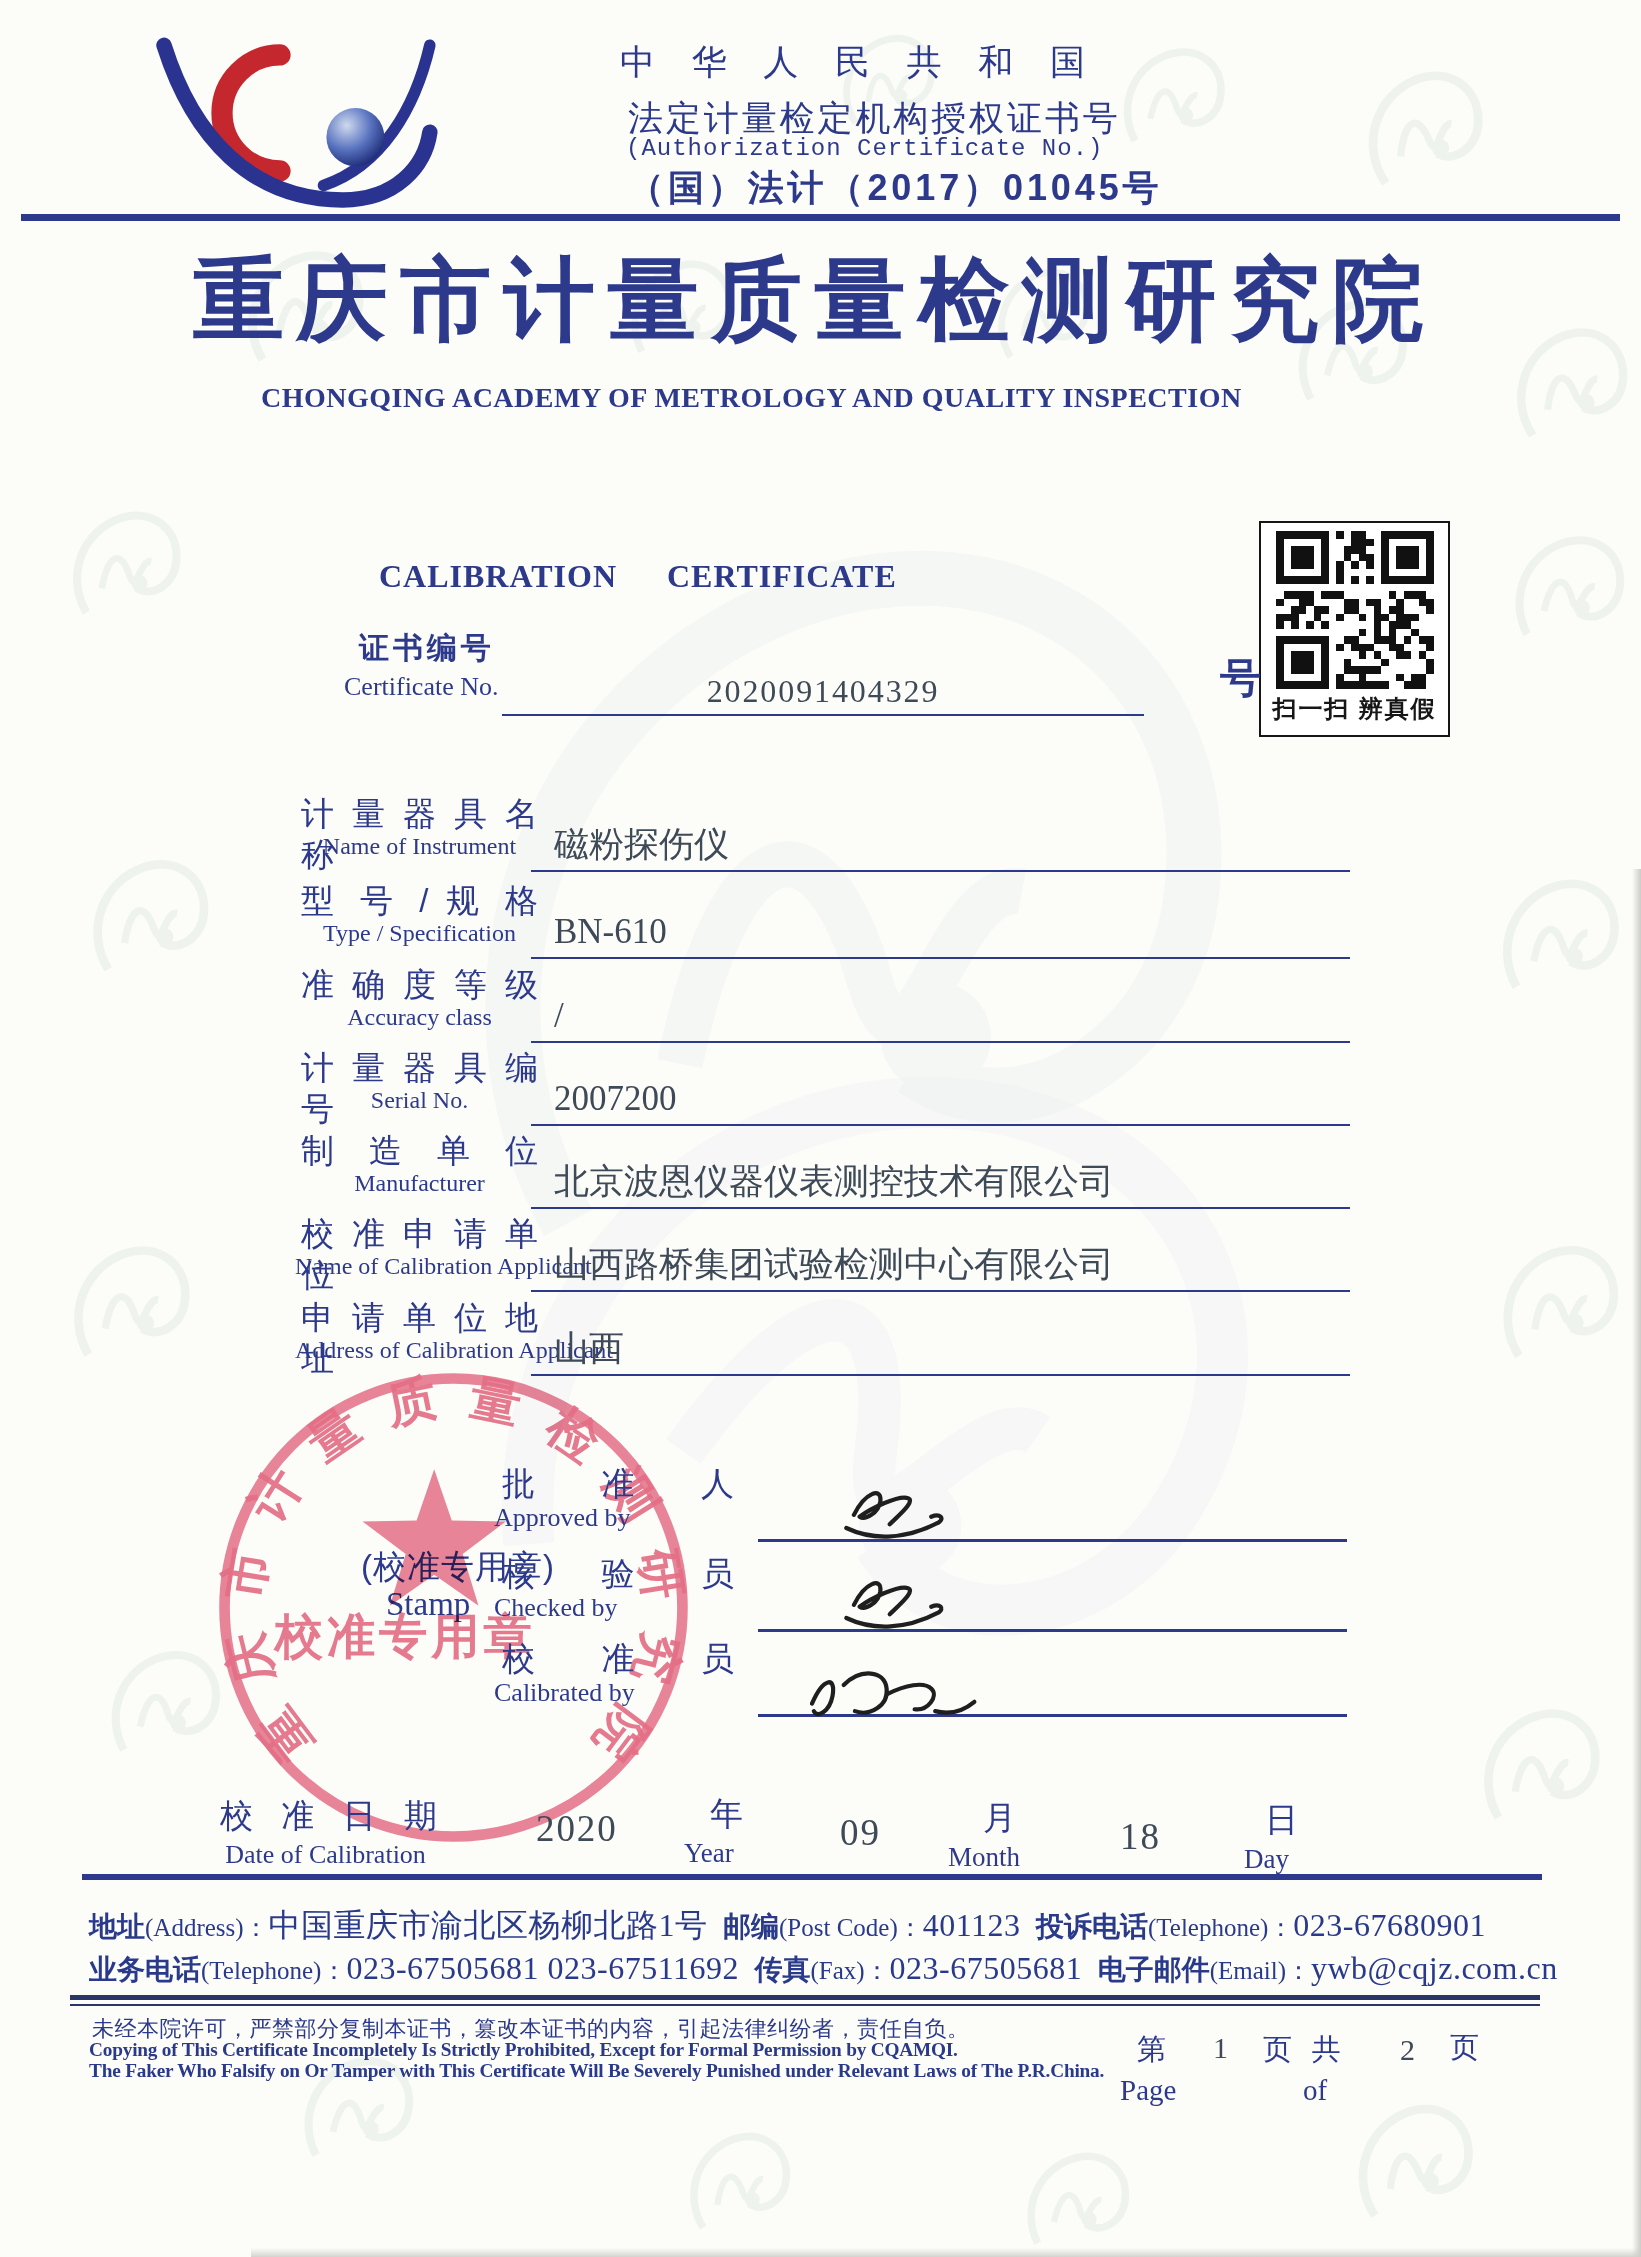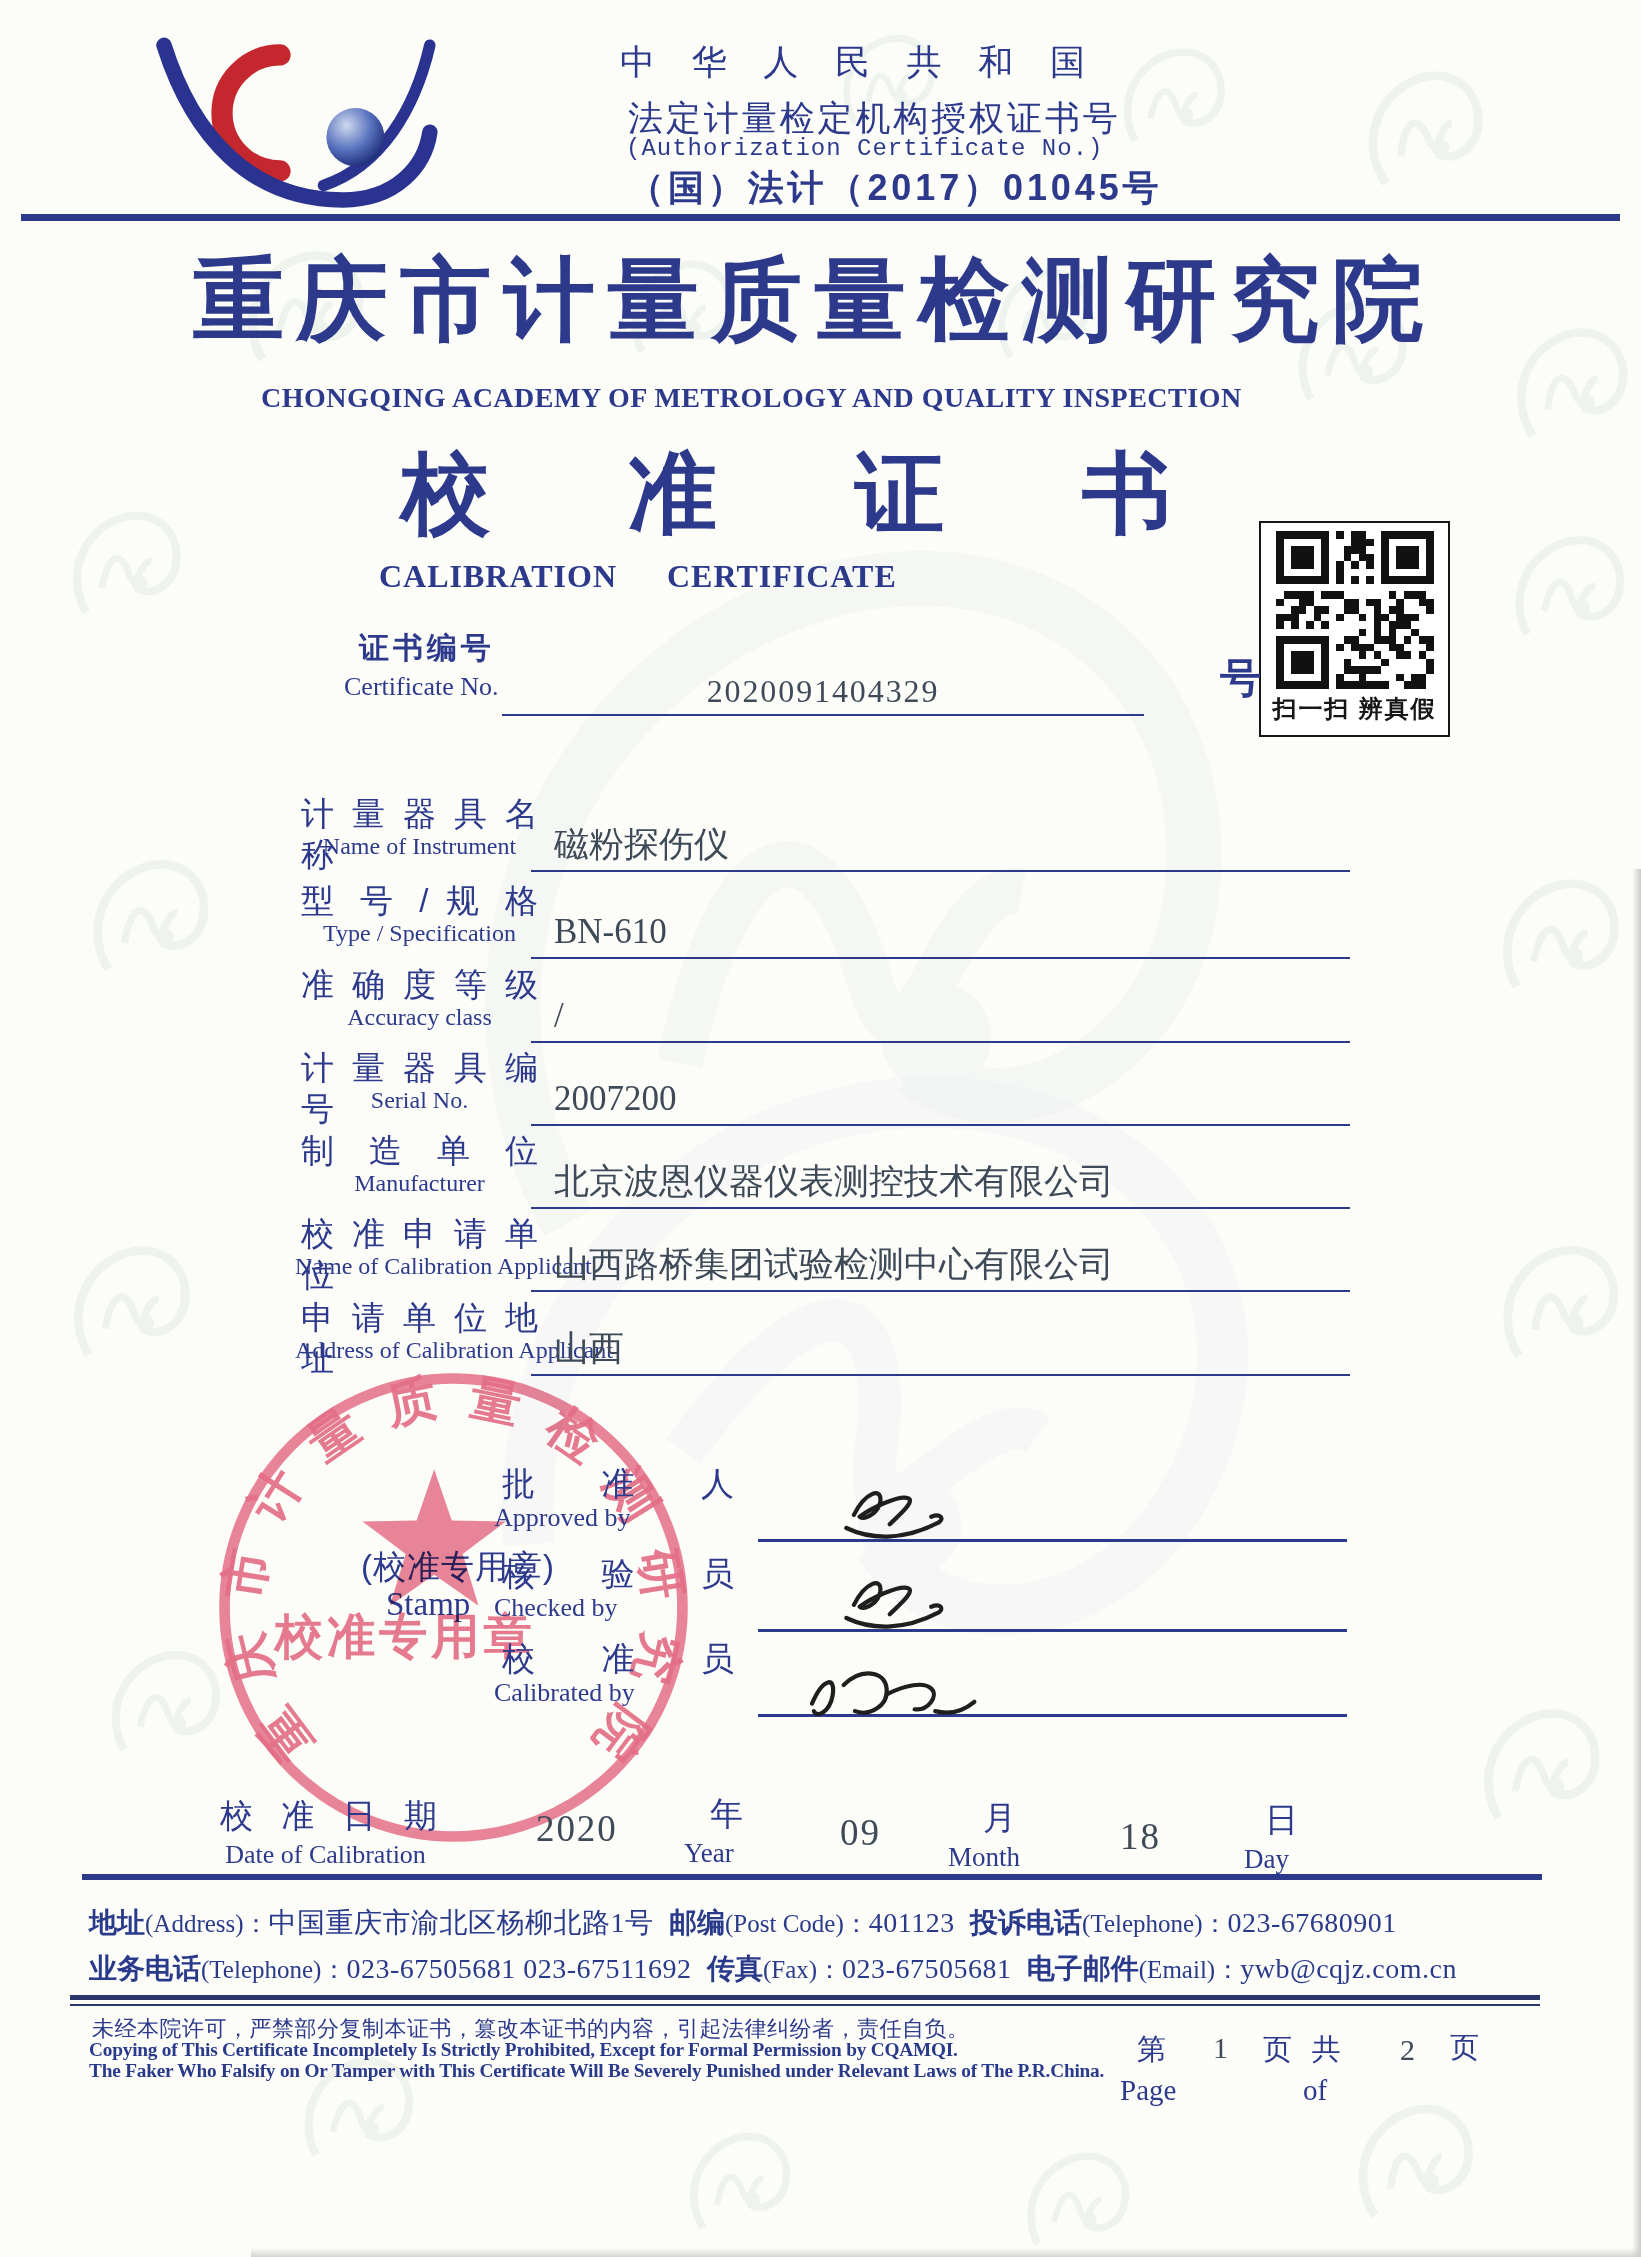--- a/index.html
+++ b/index.html
@@ -66,21 +66,21 @@
   .d-en{left:183px;top:1840px;width:285px;text-align:center;font-size:26px;white-space:nowrap;}
   .d-num{font-size:37px;letter-spacing:1.9px;}
   .d-unit{font-size:33px;font-weight:500;}
   .d-unit-en{font-size:27px;}
 
   
   .foot-rule{left:82px;top:1874px;width:1460px;height:5.8px;background:#2d3a8c;}
   .foot-line{left:89px;width:1506px;white-space:nowrap;color:#2a3a8a;}
   .fzh{font-size:28px;font-weight:600;}
   .fen{font-family:"Liberation Serif",serif;font-size:25px;}
-  .fval{font-family:"Liberation Serif",serif;font-size:28px;letter-spacing:0.5px;margin-right:15.4px;}
+  .fval{font-family:"Liberation Serif",serif;font-size:32px;letter-spacing:0.5px;margin-right:15.4px;}
   .foot-rule2a{left:70px;top:1995px;width:1470px;height:4.8px;background:#2a3568;}
   .foot-rule2b{left:70px;top:2004px;width:1470px;height:1.9px;background:#2a3568;}
   .notice-zh{left:92px;top:2014px;font-size:22px;font-weight:500;letter-spacing:0.5px;}
   .notice-en{font-family:"Liberation Serif",serif;font-weight:700;font-size:19.3px;letter-spacing:-0.2px;color:#2a3a8a;}
   .pg-zh{font-size:29px;font-weight:500;}
   .pg-num{font-family:"Liberation Serif",serif;font-size:30px;}
   .pg-en{font-family:"Liberation Serif",serif;font-size:29px;}
 
   .scan-edge-right{left:1632px;top:869px;width:9.7px;height:1388px;background:linear-gradient(90deg,rgba(0,0,0,0),#c6c6c2);}
   .scan-edge-bottom{left:251px;top:2248px;width:1390px;height:9.7px;background:linear-gradient(180deg,rgba(0,0,0,0),#cfcfca);}
@@ -180,21 +180,20 @@
   </svg>
 
   <div class="abs navy auth-country jz">中 华 人 民 共 和 国</div>
   <div class="abs navy auth-zh">法定计量检定机构授权证书号</div>
   <div class="abs navy mono auth-en">(Authorization Certificate No.)</div>
   <div class="abs navy auth-no">（国）法计（2017）01045号</div>
   <div class="abs rule-top"></div>
 
   <div class="abs navy org-zh">重庆市计量质量检测研究院</div>
   <div class="abs navy serif org-en">CHONGQING ACADEMY OF METROLOGY AND QUALITY INSPECTION</div>
-  <div class="abs navy title-zh">校准证书</div>
   <div class="abs navy serif title-en">CALIBRATION  CERTIFICATE</div>
 
   <div class="abs qr-box">
     <svg id="qr-svg" viewBox="0 0 21 21">
         <rect x="8" y="0" width="1" height="1" fill="#111"></rect>
         <rect x="10" y="0" width="1" height="1" fill="#111"></rect>
         <rect x="11" y="0" width="1" height="1" fill="#111"></rect>
         <rect x="10" y="1" width="1" height="1" fill="#111"></rect>
         <rect x="11" y="1" width="1" height="1" fill="#111"></rect>
         <rect x="12" y="1" width="1" height="1" fill="#111"></rect>

